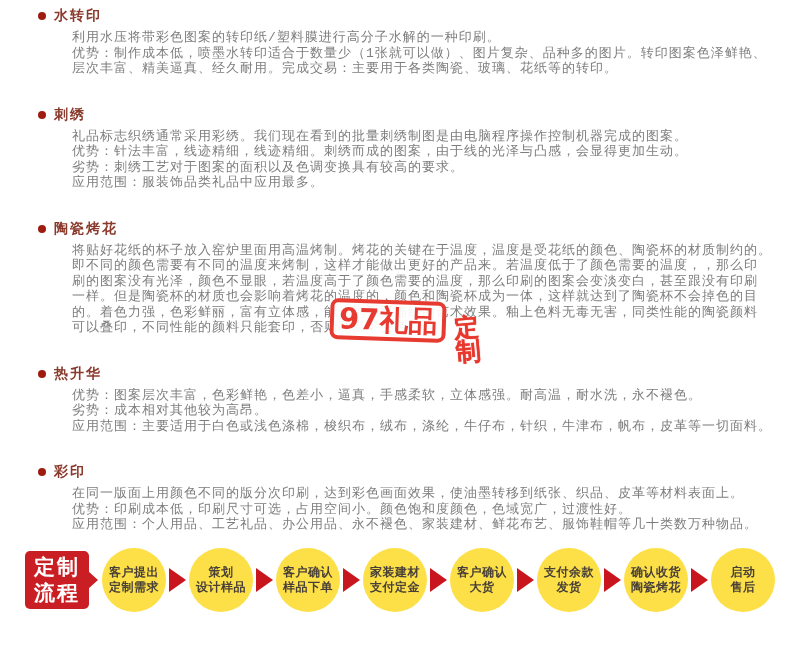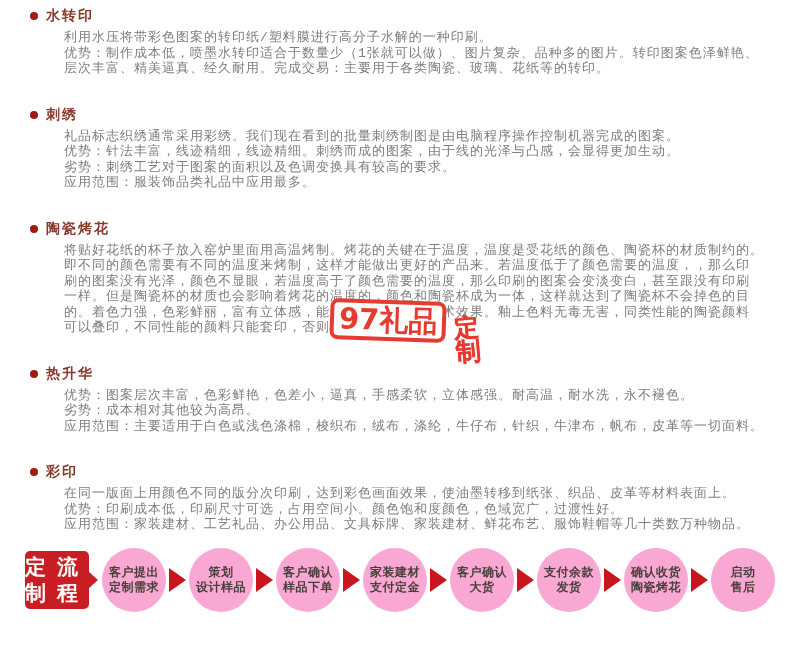--- a/index.html
+++ b/index.html
@@ -3,21 +3,21 @@
 <meta charset="utf-8">
 <style>
   html,body{margin:0;padding:0;}
   body{
     width:800px;height:648px;
     background:#ffffff;
     font-family:"DejaVu Sans","Liberation Sans",sans-serif;
     overflow:hidden;
   }
   .page{position:relative;width:800px;height:648px;background:#ffffff;overflow:hidden;}
-  .sections{position:absolute;top:8px;left:0;width:756px;}
+  .sections{position:absolute;top:8px;left:8px;width:756px;}
   .section{margin-bottom:30px;}
   .section-header{display:flex;align-items:center;padding-left:30px;margin-bottom:6px;height:16px;}
   .bullet{width:8px;height:8px;border-radius:50%;background:#9e1b10;margin-right:8px;flex:0 0 auto;}
   .section-title{font-size:14px;font-weight:bold;color:#8a3a2c;letter-spacing:2px;}
   .section-body{padding-left:64px;font-family:Liberation Mono, monospace;}
   .line{
     font-size:13px;color:#7d7d7d;letter-spacing:1px;
     line-height:15.5px;white-space:nowrap;
   }
   
@@ -35,31 +35,31 @@
     text-shadow:0 0 1px #e8372c;
   }
   
   .flow{
     position:absolute;left:0;top:548px;width:800px;box-sizing:border-box;
     display:flex;align-items:center;padding-left:25px;
   }
   .flow-label{
     width:64px;height:58px;flex:0 0 auto;background:#c91e24;border-radius:5px;
     color:#ffffff;font-weight:bold;font-size:21px;line-height:26px;letter-spacing:2px;
-    display:flex;flex-direction:row;align-items:center;justify-content:center;
+    display:flex;flex-direction:column;align-items:center;justify-content:center;
     position:relative;
   }
   .flow-label::after{
     content:"";position:absolute;right:-9px;top:50%;margin-top:-9px;
     width:0;height:0;border-left:10px solid #c91e24;
     border-top:9px solid transparent;border-bottom:9px solid transparent;
   }
   .flow-steps{display:flex;align-items:center;margin-left:13px;}
   .step-circle{
-    width:64px;height:64px;flex:0 0 auto;border-radius:50%;background:#f9a8d4;
+    width:64px;height:64px;flex:0 0 auto;border-radius:50%;background:#fde047;
     display:flex;flex-direction:column;align-items:center;justify-content:center;text-align:center;
   }
   .step-line{font-size:12px;font-weight:bold;color:#473f38;line-height:15px;white-space:nowrap;letter-spacing:0.5px;}
   .step-arrow{
     width:0;height:0;flex:0 0 auto;margin:0 3px;
     border-left:17px solid #c9161e;
     border-top:12px solid transparent;border-bottom:12px solid transparent;
   }
 </style>
 </head>
@@ -117,21 +117,21 @@
         </div>
       </section>
       <section class="section">
         <div class="section-header">
           <span class="bullet"></span>
           <span class="section-title">彩印</span>
         </div>
         <div class="section-body">
           <div class="line">在同一版面上用颜色不同的版分次印刷，达到彩色画面效果，使油墨转移到纸张、织品、皮革等材料表面上。</div>
           <div class="line">优势：印刷成本低，印刷尺寸可选，占用空间小。颜色饱和度颜色，色域宽广，过渡性好。</div>
-          <div class="line">应用范围：家装建材、工艺礼品、办公用品、文具标牌、家装建材、鲜花布艺、服饰鞋帽等几十类数万种物品。</div>
+          <div class="line">应用范围：个人用品、工艺礼品、办公用品、永不褪色、家装建材、鲜花布艺、服饰鞋帽等几十类数万种物品。</div>
         </div>
       </section>
     </div>
 
   <div class="watermark">
     <div class="wm-badge">97礼品</div>
     <div class="wm-seal">
       <span>定</span>
       <span>制</span>
     </div>

